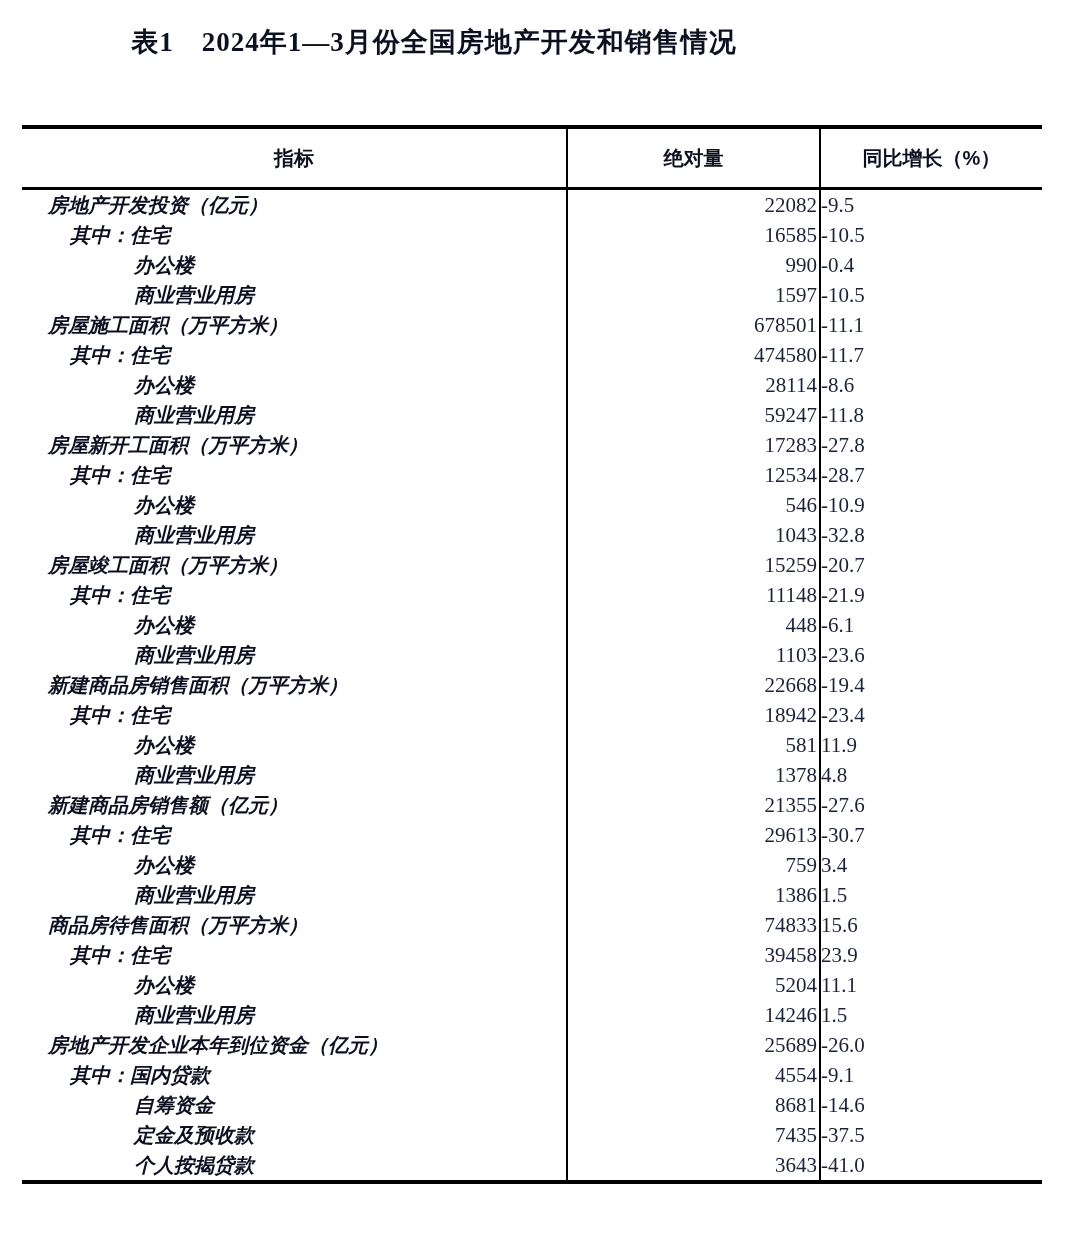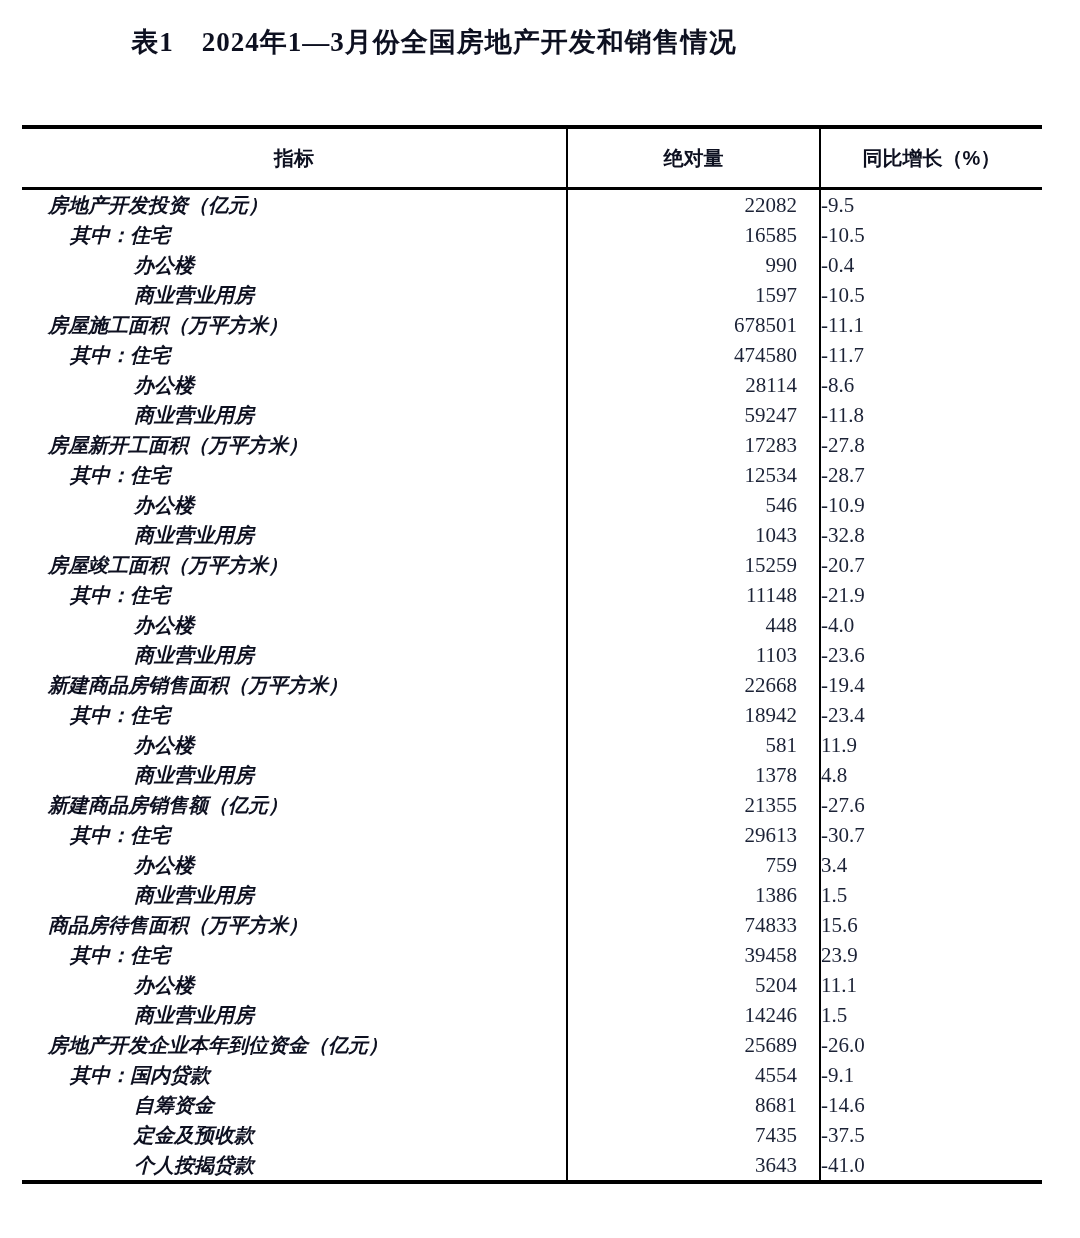--- a/index.html
+++ b/index.html
@@ -72,21 +72,21 @@
     font-style: italic;
   }
   td.label.ind1 { padding-left: 26px; }
   td.label.ind2 { padding-left: 48px; }
   td.label.ind3 { padding-left: 112px; }
   td.num {
     font-family: "Liberation Serif", serif;
     font-size: 21px;
     color: #1b2236;
     text-align: right;
-    padding-right: 22px;
+    padding-right: 2px;
   }
   td.pct {
     font-family: "Liberation Serif", serif;
     font-size: 21px;
     color: #1b2236;
     text-align: left;
     padding-right: 14px;
   }
 </style>
 </head>
@@ -190,21 +190,21 @@
 
   <tr>
     <td class="label vline ind2">其中：住宅</td>
     <td class="num vline">11148</td>
     <td class="pct">-21.9</td>
   </tr>
 
   <tr>
     <td class="label vline ind3">办公楼</td>
     <td class="num vline">448</td>
-    <td class="pct">-4.0</td>
+    <td class="pct">-6.1</td>
   </tr>
 
   <tr>
     <td class="label vline ind3">商业营业用房</td>
     <td class="num vline">1103</td>
     <td class="pct">-23.6</td>
   </tr>
 
   <tr>
     <td class="label vline ind1">新建商品房销售面积（万平方米）</td>

